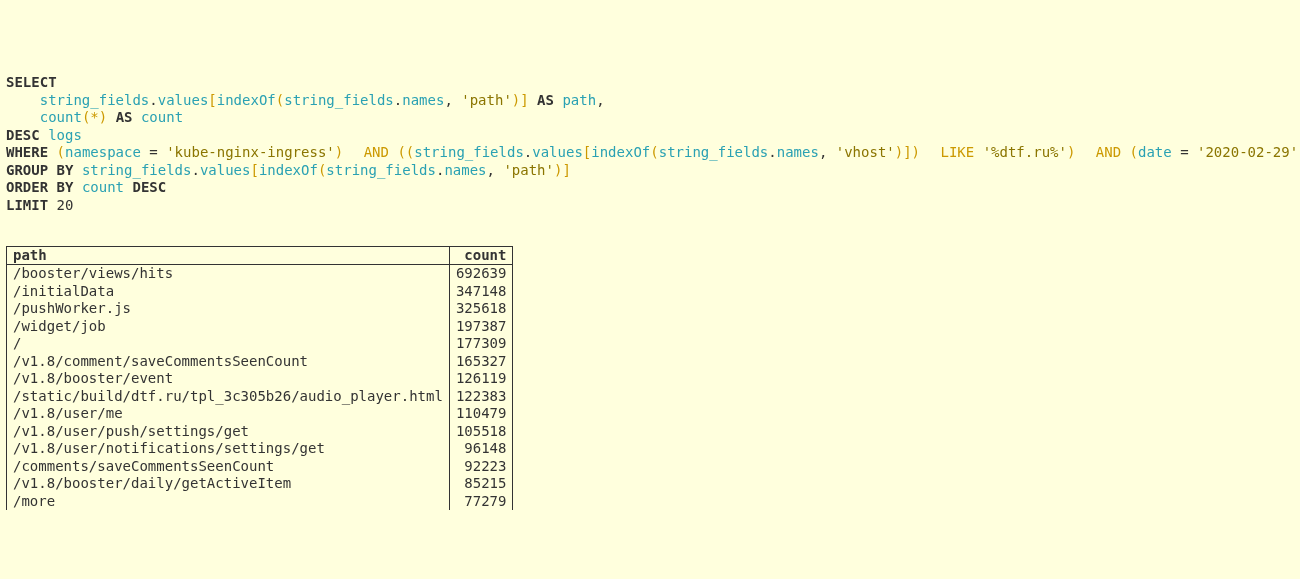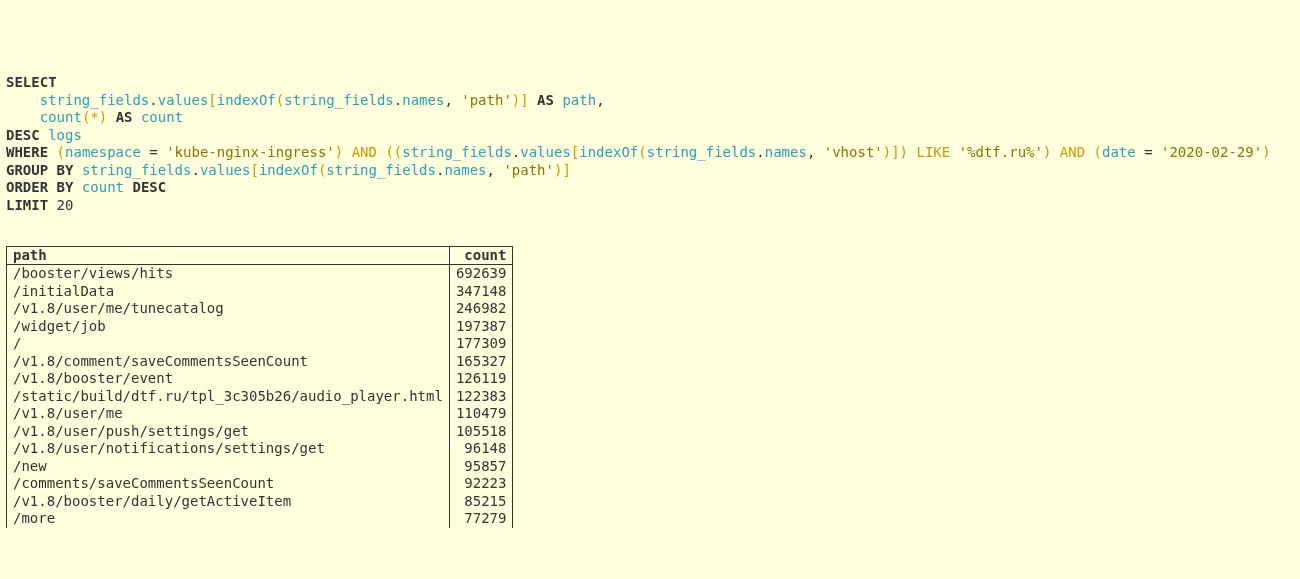--- a/index.html
+++ b/index.html
@@ -10,21 +10,21 @@
     font-size: 14px;
     line-height: 1.25;
     color: #333;
     white-space: pre;
   }
   .kw   { color: #333; font-weight: bold; margin-top: 28px; }   
   .id   { color: #2aa1b3; }                   
   .fn   { color: #2aa1b3; }                   
   .str  { color: #8b7500; }                   
   .br   { color: #cc9900; }                   
-  .op   { color: #cc9900; }                   
+  .op   { color: #cc9900; margin-left: 12px; }                   
   .star { color: #cc9900; }
   .dot  { color: #333; }
   .table-wrap {
     display: inline-block;
     margin-top: 14px;
     margin-bottom: 14px;
     white-space: normal;
   }
   table {
     border-collapse: collapse;
@@ -69,22 +69,22 @@
 <tbody id="tbody">
         <tr>
           <td class="vline-l">/booster/views/hits</td>
           <td class="num vline-l vline-r">692639</td>
         </tr>
         <tr>
           <td class="vline-l">/initialData</td>
           <td class="num vline-l vline-r">347148</td>
         </tr>
         <tr>
-          <td class="vline-l">/v1.8/user/me/tunecatalog</td>
-          <td class="num vline-l vline-r">246982</td>
+          <td class="vline-l">/pushWorker.js</td>
+          <td class="num vline-l vline-r">325618</td>
         </tr>
         <tr>
           <td class="vline-l">/widget/job</td>
           <td class="num vline-l vline-r">197387</td>
         </tr>
         <tr>
           <td class="vline-l">/</td>
           <td class="num vline-l vline-r">177309</td>
         </tr>
         <tr>
@@ -105,24 +105,20 @@
         </tr>
         <tr>
           <td class="vline-l">/v1.8/user/push/settings/get</td>
           <td class="num vline-l vline-r">105518</td>
         </tr>
         <tr>
           <td class="vline-l">/v1.8/user/notifications/settings/get</td>
           <td class="num vline-l vline-r">96148</td>
         </tr>
         <tr>
-          <td class="vline-l">/new</td>
-          <td class="num vline-l vline-r">95857</td>
-        </tr>
-        <tr>
           <td class="vline-l">/comments/saveCommentsSeenCount</td>
           <td class="num vline-l vline-r">92223</td>
         </tr>
         <tr>
           <td class="vline-l">/v1.8/booster/daily/getActiveItem</td>
           <td class="num vline-l vline-r">85215</td>
         </tr>
         <tr>
           <td class="vline-l">/more</td>
           <td class="num vline-l vline-r">77279</td>

